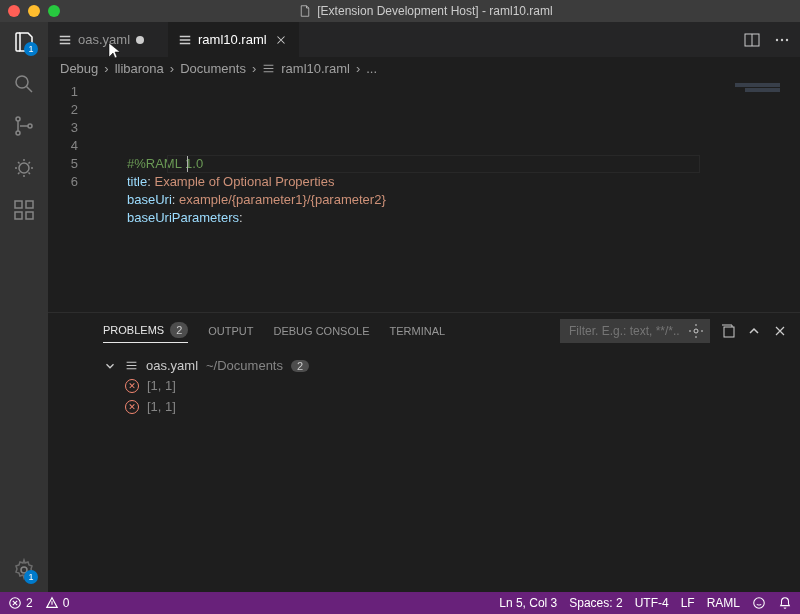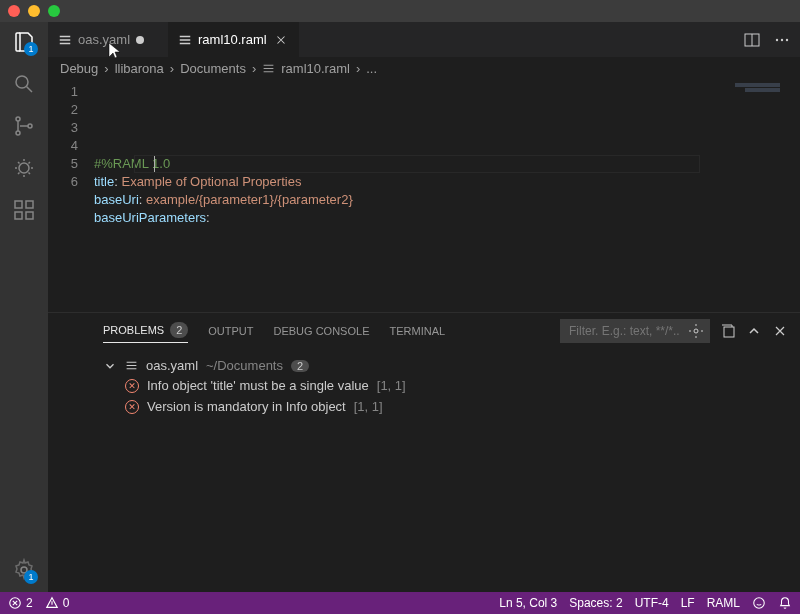--- a/index.html
+++ b/index.html
@@ -30,21 +30,21 @@
 .tab .tab-dirty { width: 8px; height: 8px; border-radius: 50%; background: #cccccc; }
 .tab .tab-close { width: 16px; height: 16px; color: #cccccc; display: flex; align-items: center; justify-content: center; }
 .tab-icon { width: 14px; height: 14px; }
 .tab-actions { margin-left: auto; display: flex; align-items: center; gap: 14px; padding: 0 10px; color: #cccccc; }
 
 .breadcrumb { height: 22px; display: flex; align-items: center; padding: 0 12px; color: #a0a0a0; font-size: 13px; gap: 6px; background: #1e1e1e; }
 .crumb-sep { color: #a0a0a0; }
 
 .editor { flex: 1; display: flex; background: #1e1e1e; font-family: Menlo, Consolas, monospace; font-size: 13px; position: relative; }
 .gutter { width: 46px; text-align: right; color: #858585; padding: 4px 16px 0 0; line-height: 18px; }
-.code { flex: 1; padding: 4px 0 0 0; line-height: 18px; white-space: pre; position: relative; }
+.code { flex: 1; padding: 4px 0 0 0; line-height: 18px; white-space: pre; position: relative; margin-left: 33px; }
 .code-line { height: 18px; }
 .minimap { position: absolute; right: 0; top: 0; width: 100px; height: 100%; opacity: 0.6; }
 .minimap-bar { position: absolute; top: 4px; right: 20px; width: 45px; height: 4px; background: #4a5568; }
 .cursor-line-highlight { position: absolute; left: 40px; right: 100px; height: 18px; border: 1px solid #282828; top: 76px; pointer-events: none; }
 .cursor-caret { position: absolute; width: 1px; height: 16px; background: #aeafad; top: 77px; left: 60px; }
 
 .tok-comment { color: #6a9955; }
 .tok-key { color: #9cdcfe; }
 .tok-string { color: #ce9178; }
 .tok-plain { color: #d4d4d4; }
@@ -79,20 +79,27 @@
 svg { display: block; }
 </style>
 </head>
 <body>
 
 <div class="titlebar">
   <div class="traffic-lights">
     <span class="tl-red"></span>
     <span class="tl-yellow"></span>
     <span class="tl-green"></span>
+  </div>
+  <div class="titlebar-title">
+    <svg class="file-ico" viewBox="0 0 16 16" fill="none" stroke="#cccccc" stroke-width="1">
+        <path d="M3 1h7l3 3v11H3z"></path>
+        <path d="M10 1v3h3"></path>
+      </svg>
+    <span>[Extension Development Host] - raml10.raml</span>
   </div>
 </div>
 
 <div class="main">
   <div class="activity-bar">
     <div class="ab-item active">
       <svg width="24" height="24" viewBox="0 0 24 24" fill="none" stroke="currentColor" stroke-width="1.5">
           <path d="M8 3H5a1 1 0 0 0-1 1v16a1 1 0 0 0 1 1h3"></path>
           <path d="M8 3h8l4 4v13a1 1 0 0 1-1 1H8z"></path>
         </svg>
@@ -254,26 +261,24 @@
           <svg class="tab-icon" viewBox="0 0 16 16" fill="none" stroke="#cccccc" stroke-width="1.5" style="width:13px;height:13px;">
               <path d="M2 8h12M2 4h12M2 12h12"></path>
             </svg>
           <span>oas.yaml</span>
           <span class="path">~/Documents</span>
           <span class="count" style="background:#4d4d4d;border-radius:10px;padding:0 6px;font-size:11px;">2</span>
         </div>
         <div id="problems-list">
             <div class="problem-item">
               <span class="err-icon">✕</span>
-              <span>Info object 'title' must be a single value</span>
               <span class="loc">[1, 1]</span>
             </div>
             <div class="problem-item">
               <span class="err-icon">✕</span>
-              <span>Version is mandatory in Info object</span>
               <span class="loc">[1, 1]</span>
             </div>
           </div>
       </div>
     </div>
 
   </div>
 </div>
 
 <div class="statusbar">

